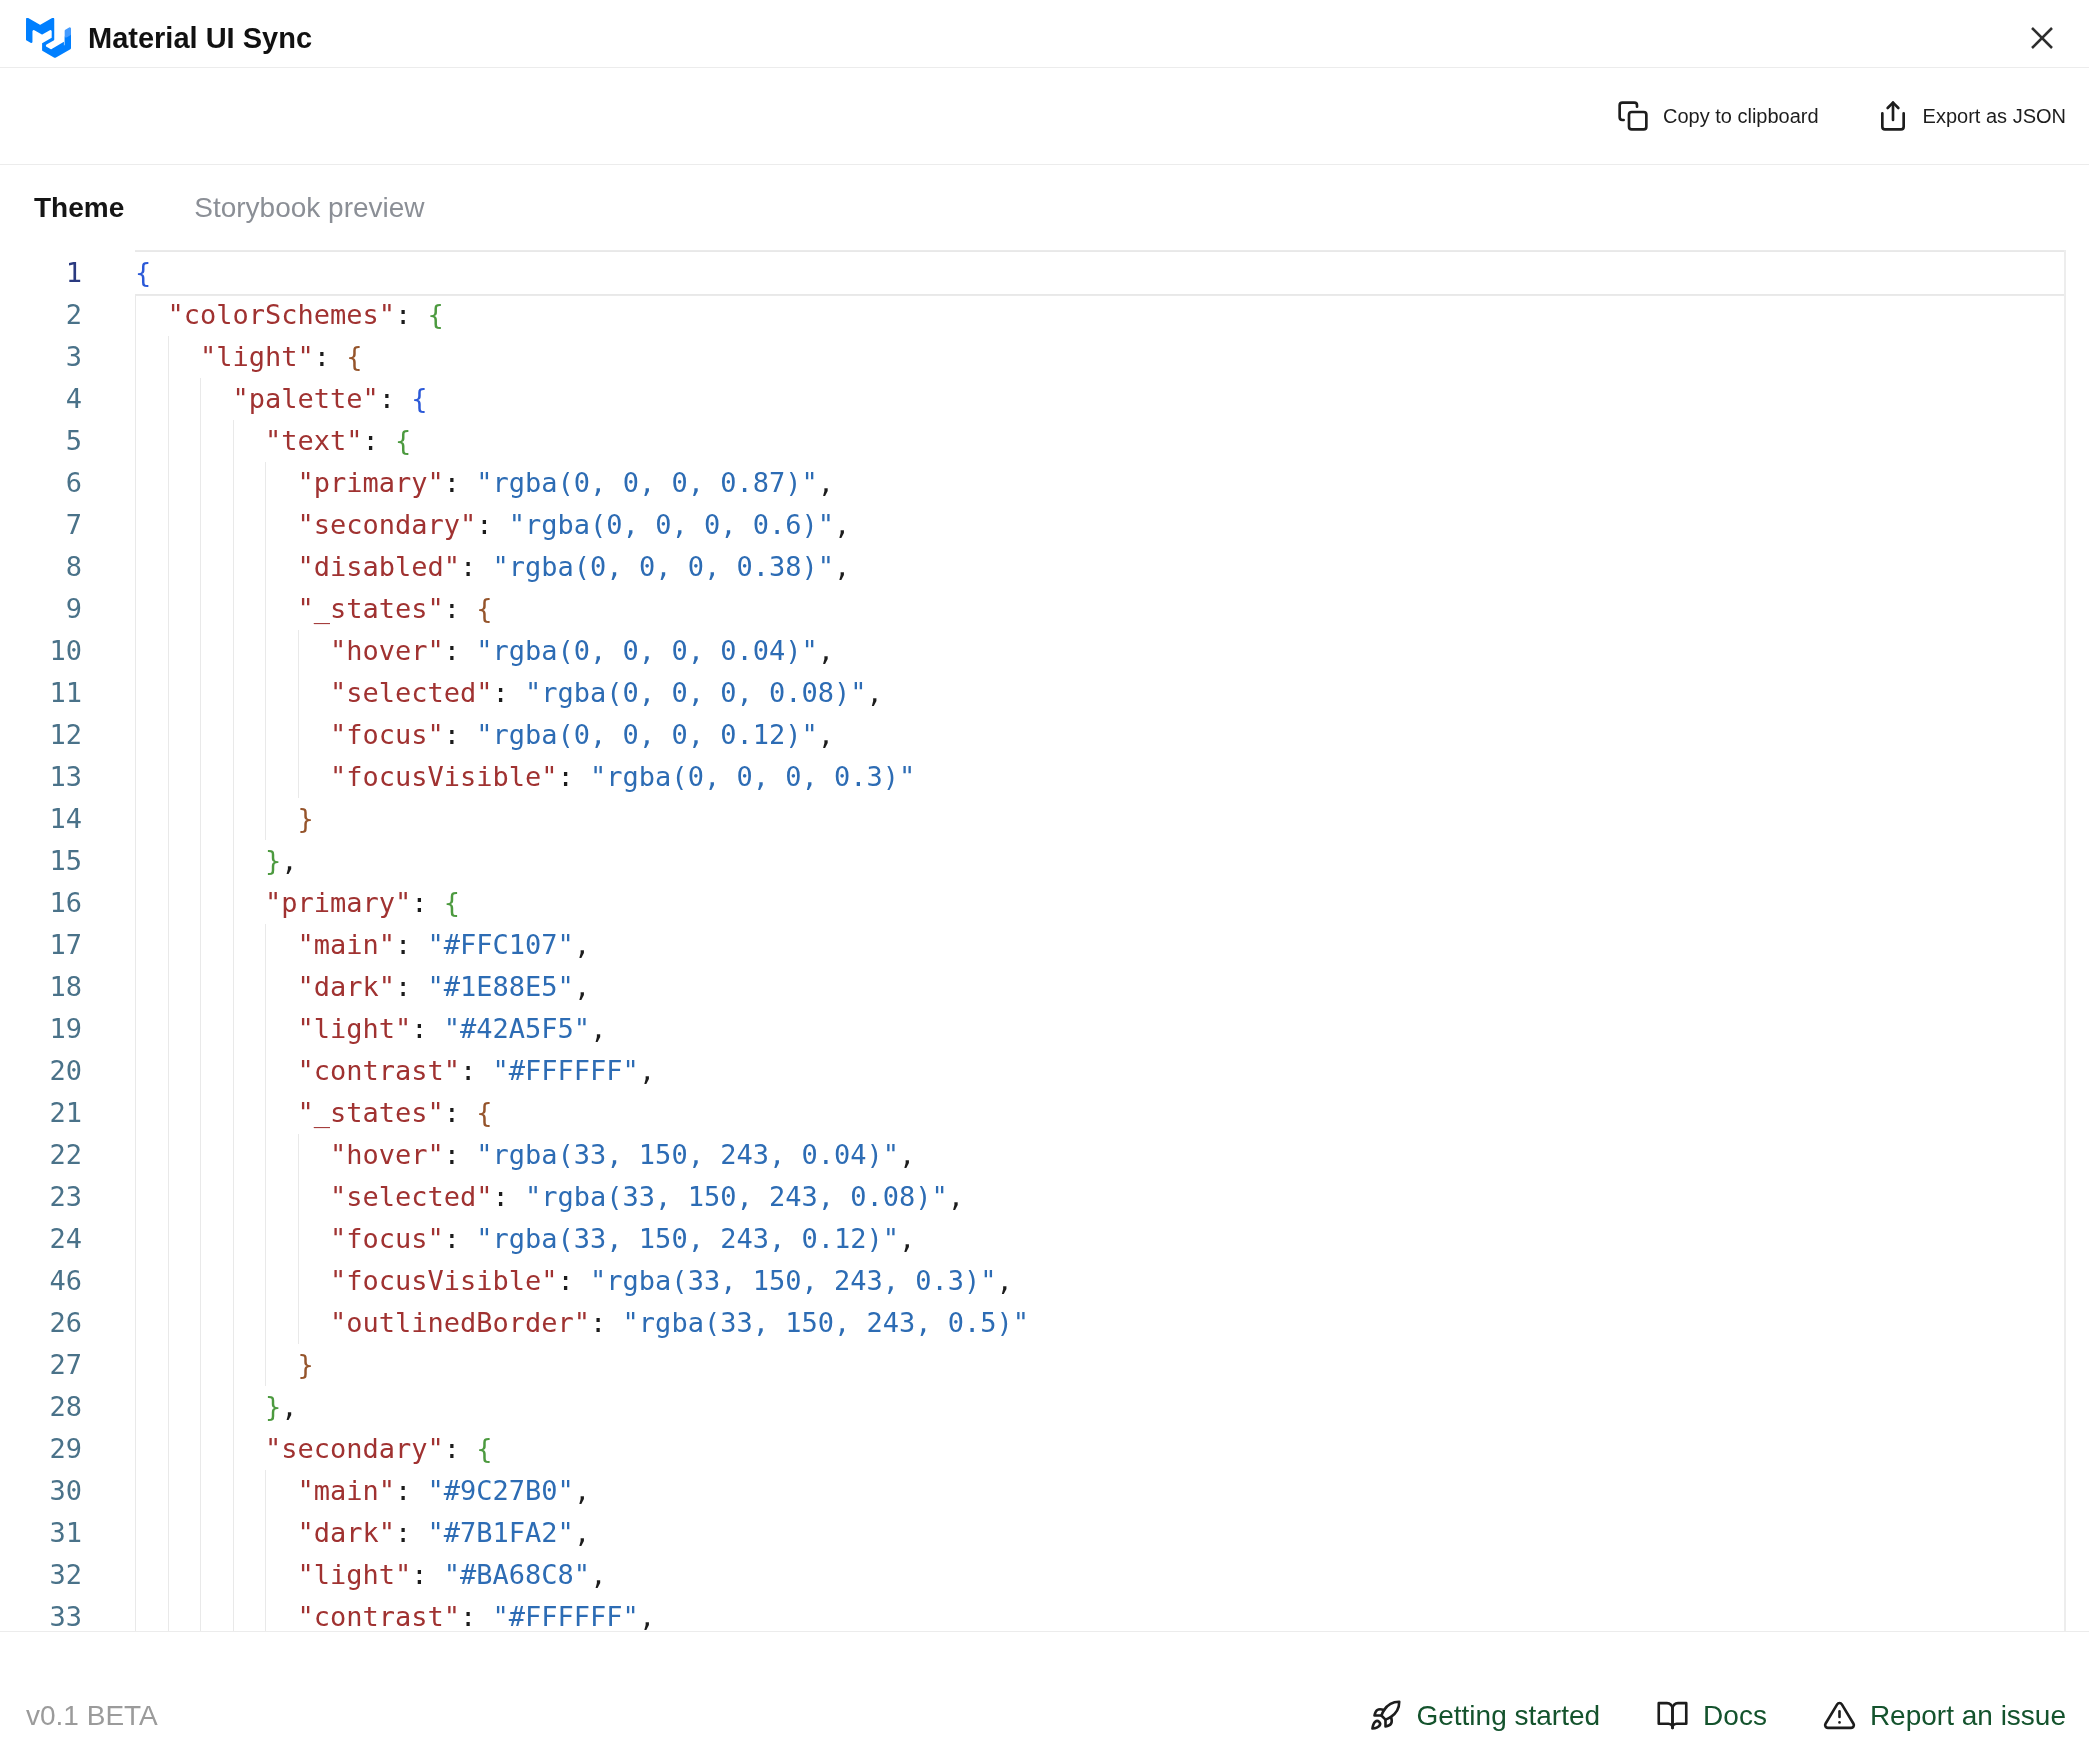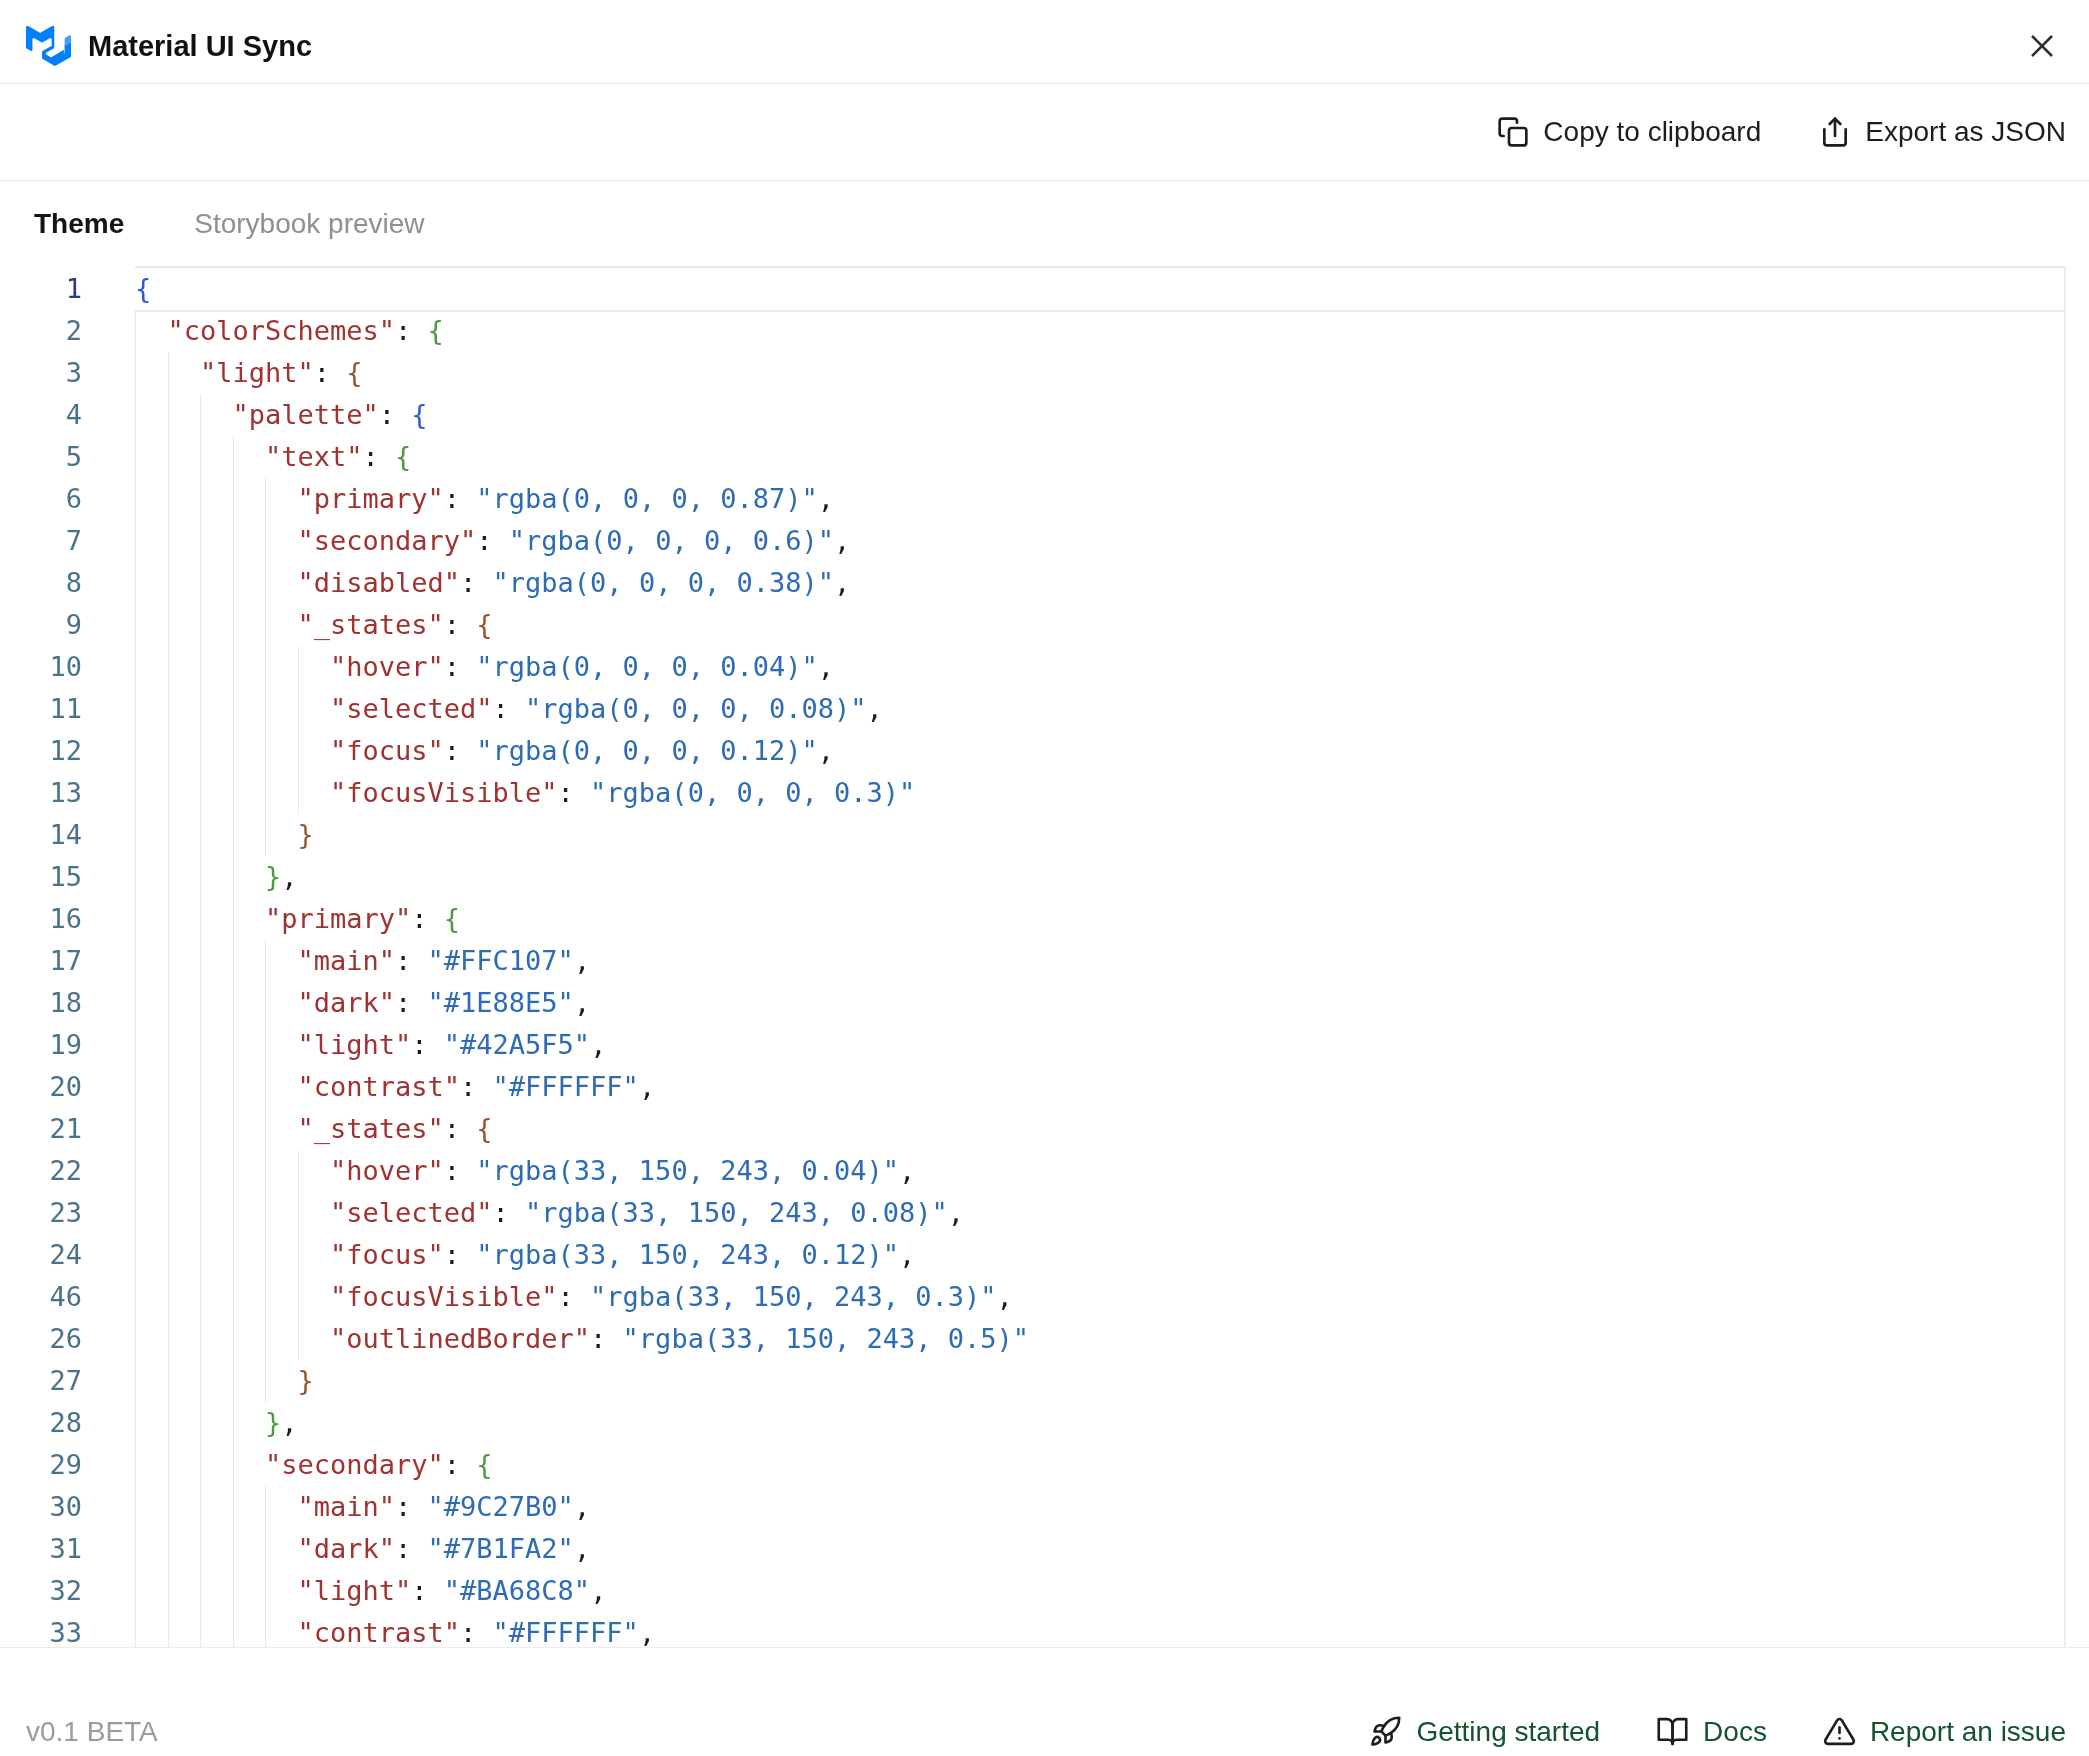--- a/index.html
+++ b/index.html
@@ -5,21 +5,21 @@
   * { box-sizing: border-box; }
   html,body { margin:0; padding:0; background:#fff; }
   body {
     width:2089px; height:1756px;
     font-family:"Liberation Sans", sans-serif;
     color:#1e1e1e; overflow:hidden; position:relative;
   }
 
   
   .header {
-    height:84px; border-bottom:1.9px solid #ececec;
+    height:68px; border-bottom:1.9px solid #ececec;
     display:flex; align-items:center; padding:9.3px 26px 0 26px;
   }
   .logo { width:45px; height:40px; flex:none; }
   .app-title { margin-left:17px; font-size:29px; font-weight:700; color:#111; }
   .close-btn {
     margin-left:auto; width:43px; height:43px; border:none; background:transparent;
     display:flex; align-items:center; justify-content:center; cursor:pointer; padding:0;
   }
   .close-btn svg { width:30px; height:30px; stroke:#2e2e2e; stroke-width:2; fill:none; }
 
@@ -32,21 +32,21 @@
     display:inline-flex; align-items:center; gap:15px;
     height:75px; padding:0 33px; border:none; border-radius:20.5px;
     background:#4797F4; color:#fff; font-family:inherit;
     font-size:28px; font-weight:500; cursor:pointer;
   }
   .primary-btn svg { width:31px; height:31px; stroke:#fff; stroke-width:2.4; fill:none;
     stroke-linecap:round; stroke-linejoin:round; }
   .toolbar-right { margin-left:auto; display:flex; align-items:center; gap:58px; }
   .tool-link {
     display:flex; align-items:center; gap:14px; background:none; border:none; padding:0;
-    font-family:inherit; font-size:28px; color:#1d1d1d; cursor:pointer;
+    font-family:inherit; font-size:20px; color:#1d1d1d; cursor:pointer;
   }
   .tool-link svg { width:32px; height:32px; stroke:#1d1d1d; stroke-width:2; fill:none;
     stroke-linecap:round; stroke-linejoin:round; }
 
   
   .tabs { height:85px; display:flex; align-items:center; gap:70px; padding:0 34px; }
   .tab { font-size:28px; border:none; background:none; padding:0; font-family:inherit; cursor:pointer; }
   .tab.active { font-weight:700; color:#151515; }
   .tab.inactive { color:#8b8f96; font-weight:400; }
 

